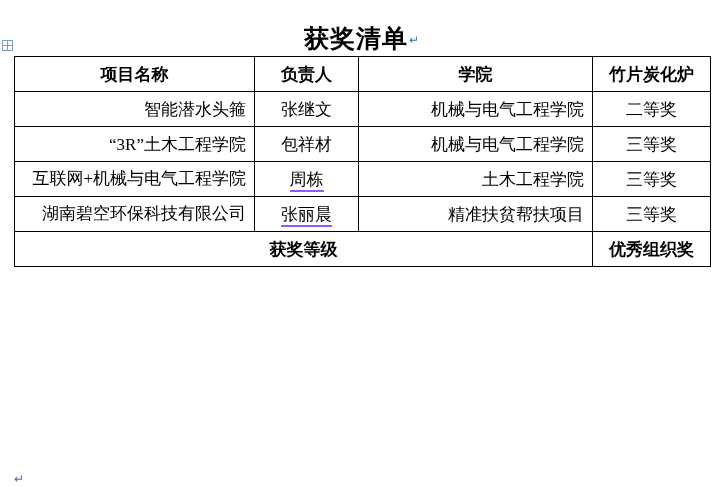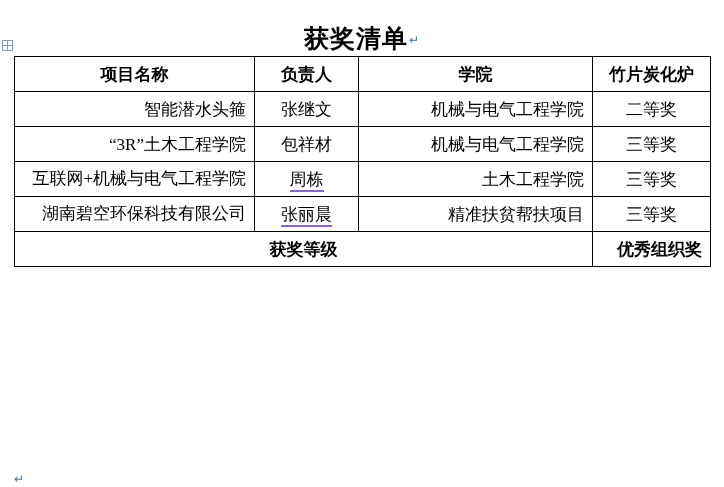--- a/index.html
+++ b/index.html
@@ -93,21 +93,21 @@
 
   .honor-row td {
     height: 46px;
   }
   .honor-label {
     text-align: center;
     font-weight: bold;
     font-size: 18px;
   }
   .honor-value {
-    text-align: right;
+    text-align: center;
     font-weight: bold;
     font-size: 18px;
   }
 
   .trailing-mark {
     position: absolute;
     left: 14px;
     top: 472px;
     font-size: 12px;
     color: #3a6ea5;

